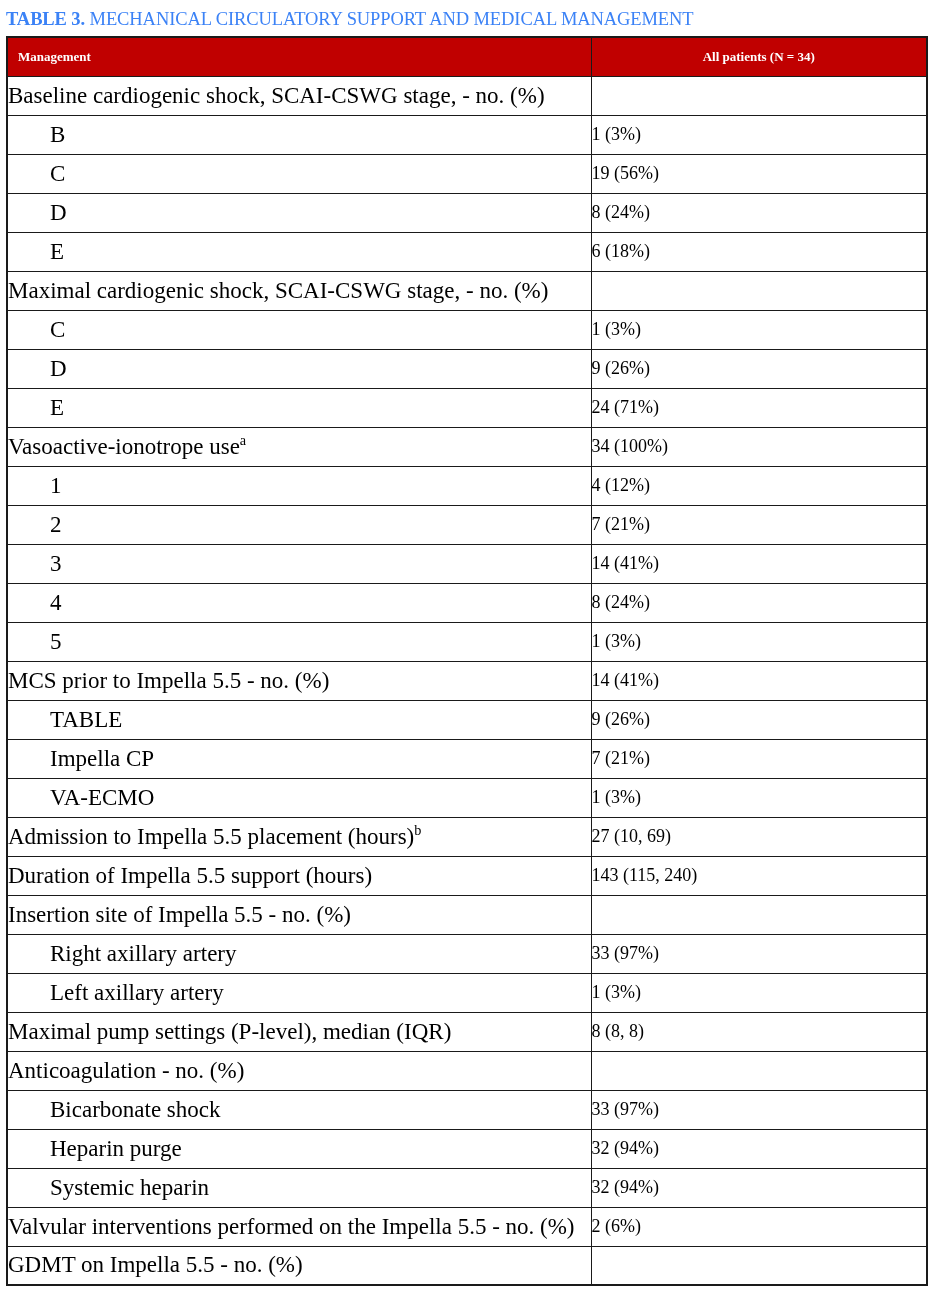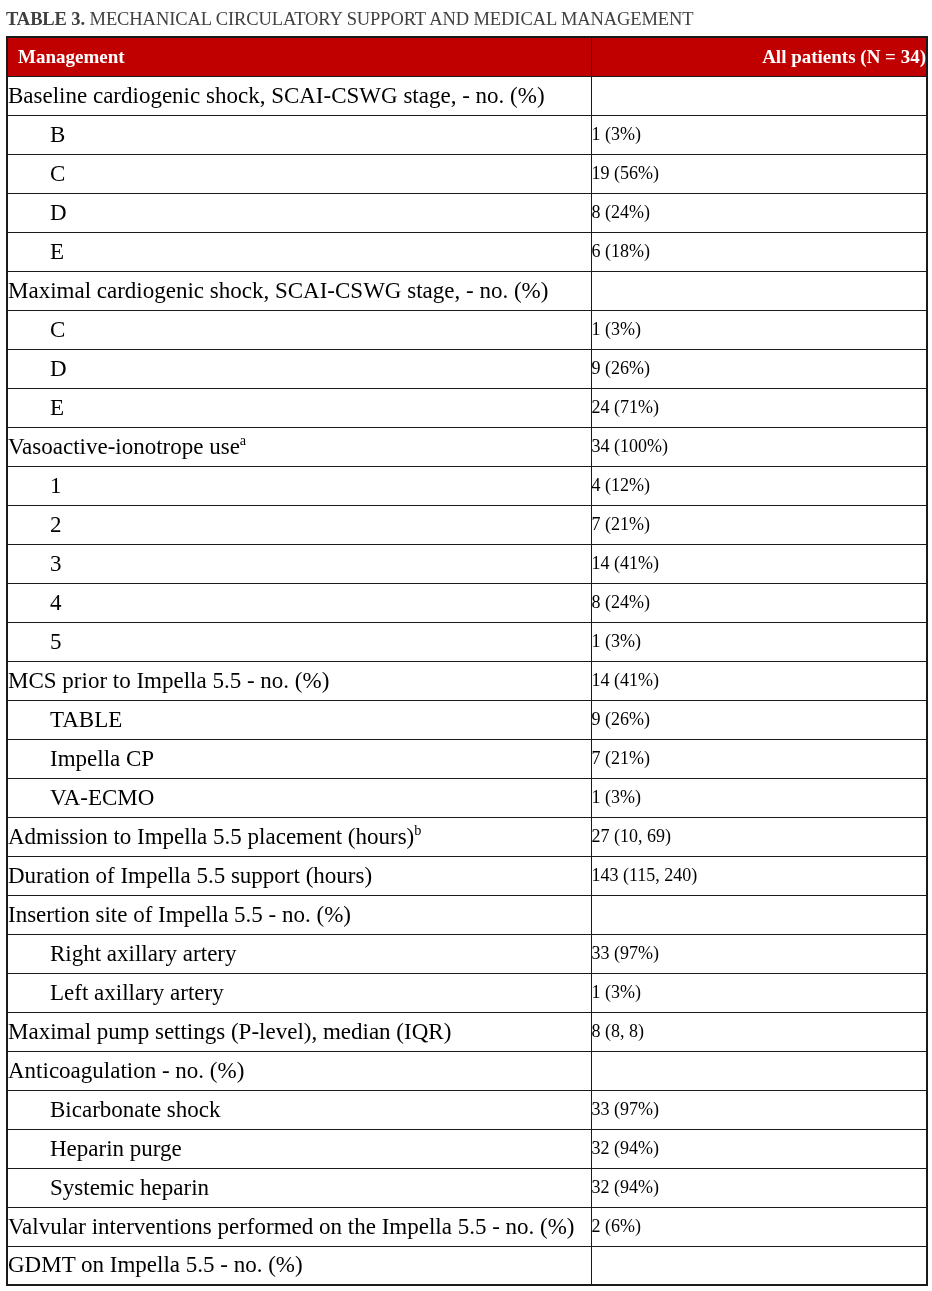--- a/index.html
+++ b/index.html
@@ -18,21 +18,21 @@
   .page {
     position: relative;
     width: 932px;
     height: 1291px;
     box-sizing: border-box;
     padding: 0;
   }
   .caption {
     font-size: 18.5px;
     line-height: 22px;
-    color: #404040;
+    color: #3b82f6;
     padding: 8px 0 6px 6px;
     letter-spacing: -0.1px;
     white-space: nowrap;
   }
   .caption .cap-label {
     font-weight: bold;
   }
   .caption .cap-text {
     font-weight: normal;
   }
@@ -52,30 +52,30 @@
     padding: 0;
     vertical-align: middle;
     height: 39px;
     box-sizing: border-box;
   }
 
   thead th {
     background: #C00000;
     color: #ffffff;
     font-weight: bold;
-    font-size: 19px;
+    font-size: 13px;
     height: 42px;
     border-color: #1a1a1a;
   }
   thead th.h-left {
     text-align: left;
     padding-left: 10px;
   }
   thead th.h-right {
-    text-align: right;
+    text-align: center;
   }
 
   td.lbl {
     text-align: left;
     font-size: 23px;
     padding-left: 16px;
     white-space: nowrap;
   }
   td.lbl.ind1 {
     padding-left: 42px;

